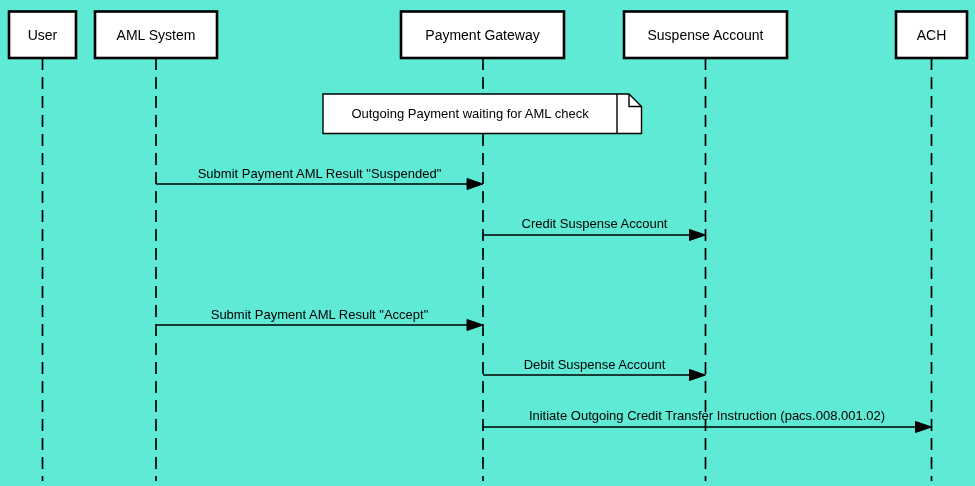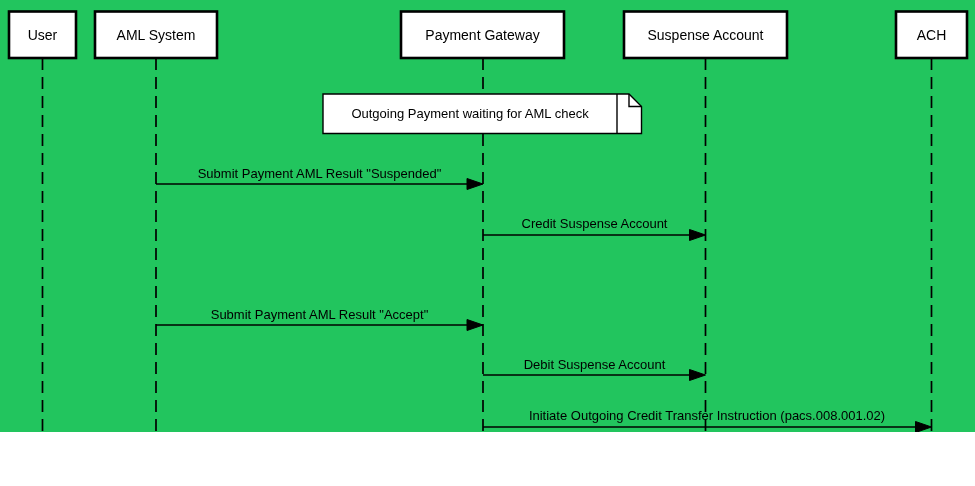--- a/index.html
+++ b/index.html
@@ -3,22 +3,22 @@
 <meta charset="utf-8">
 <style>
   html, body {
     margin: 0;
     padding: 0;
     background: #ffffff;
   }
   .stage {
     position: relative;
     width: 975px;
-    height: 432px;
-    background: #22c55e;
+    height: 486px;
+    background: #5eead4;
     overflow: hidden;
   }
   svg { display: block; }
   .actor-box {
     fill: #ffffff;
     stroke: #000000;
     stroke-width: 2.6;
   }
   .actor-label {
     font-family: "Liberation Sans", sans-serif;

